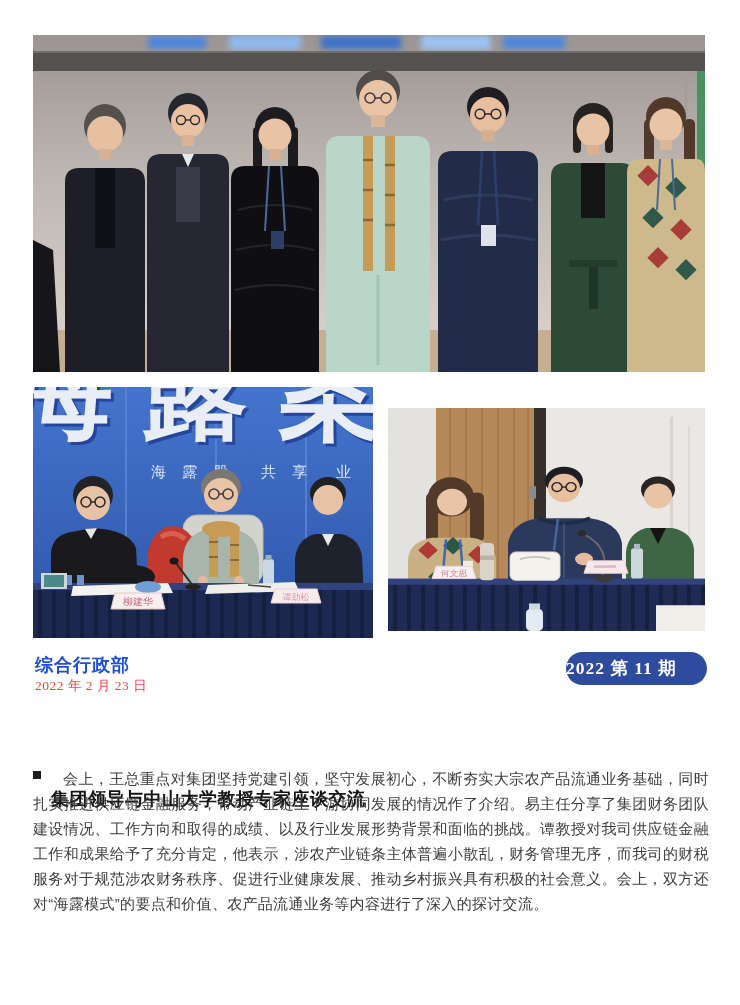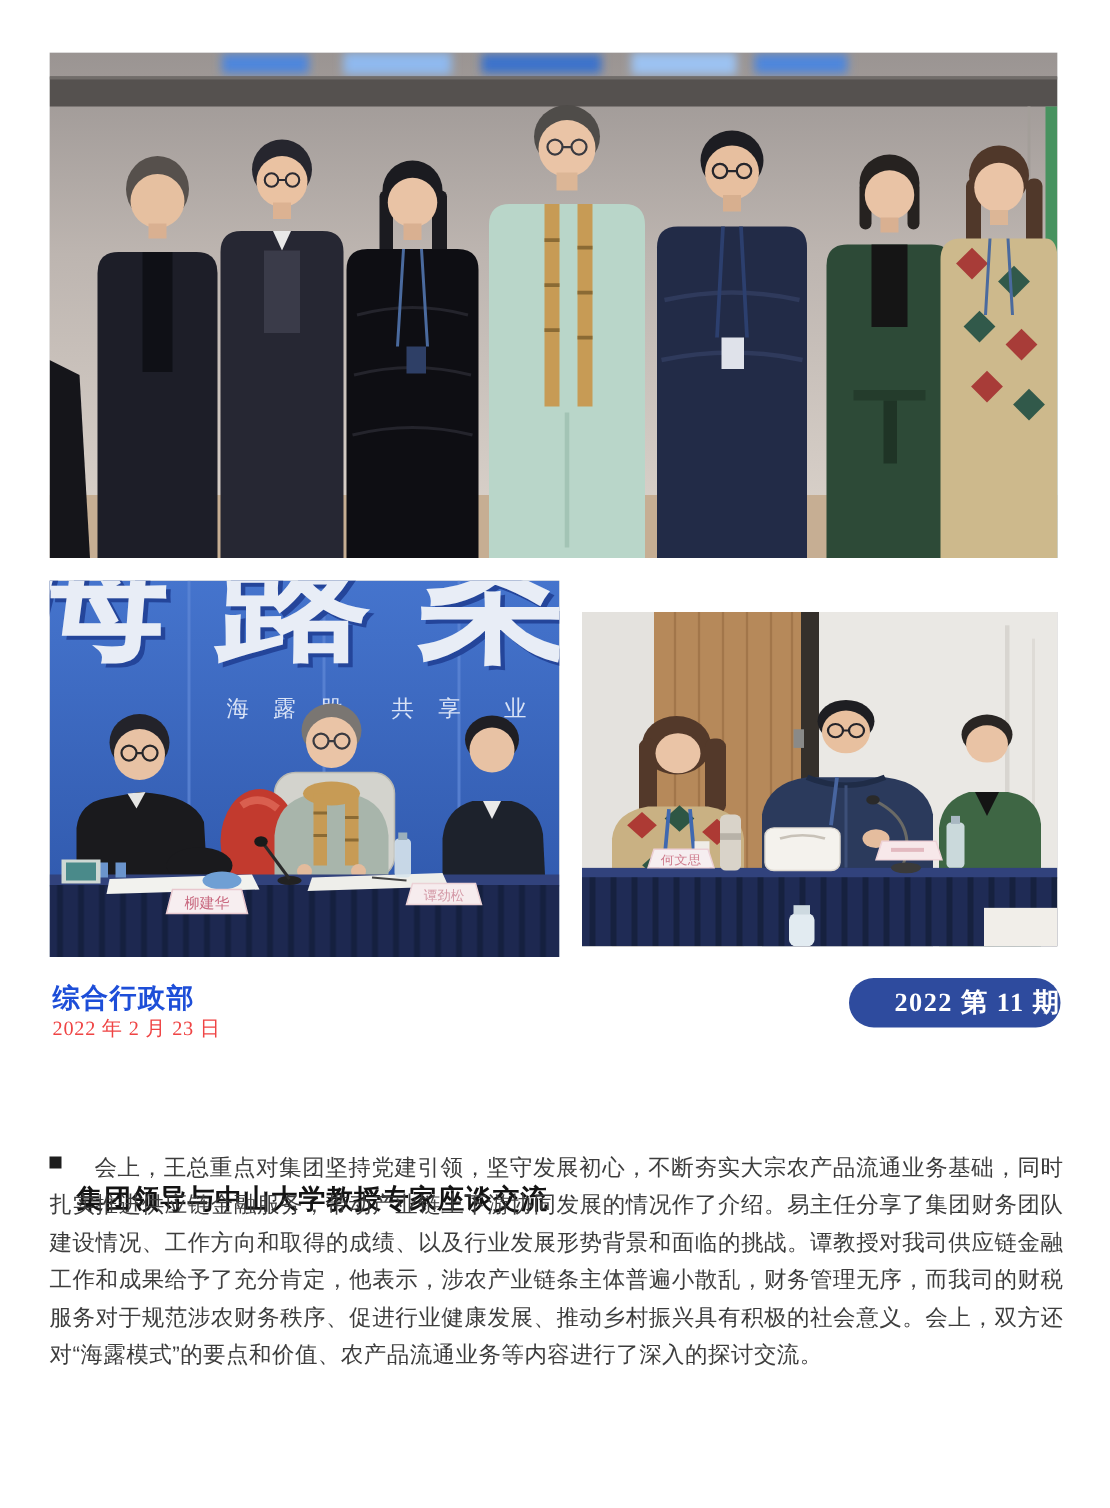--- a/index.html
+++ b/index.html
@@ -15,21 +15,21 @@
 
   .dept-title { position:absolute; left:35px; top:653px;
                 font-family:"Liberation Serif", serif; font-weight:bold;
                 font-size:18px; color:#1d4ed8; letter-spacing:1px; }
   .pub-date   { position:absolute; left:35px; top:677px;
                 font-family:"Liberation Serif", serif;
                 font-size:13.5px; color:#ef4444; letter-spacing:0.5px; }
   .issue-badge{ position:absolute; left:566px; top:652px; width:141px; height:33px;
                 border-radius:17px; background:#2e4b9e; color:#fff;
                 font-family:"Liberation Serif", serif; font-weight:bold;
-                font-size:17.5px; text-align:right; line-height:33px; letter-spacing:1px; }
+                font-size:17.5px; text-align:left; line-height:33px; letter-spacing:1px; }
 
   .headline-row { position:absolute; left:33px; top:739px; width:674px;
                   display:flex; align-items:center; }
   .headline-bullet { width:8px; height:8px; background:#1e1e1e; margin-right:10px; flex:0 0 auto; }
   .headline-text { font-size:18px; font-weight:bold; color:#141414; letter-spacing:0.5px;margin-top:48px; }
 
   .body-text { position:absolute; left:33px; top:766px; width:676px;
                font-size:15px; line-height:25px; color:#3d3d3d;
                text-align:justify; letter-spacing:0.3px; }
   .body-text p { text-indent:2em; margin:0 0 12px 0; }

